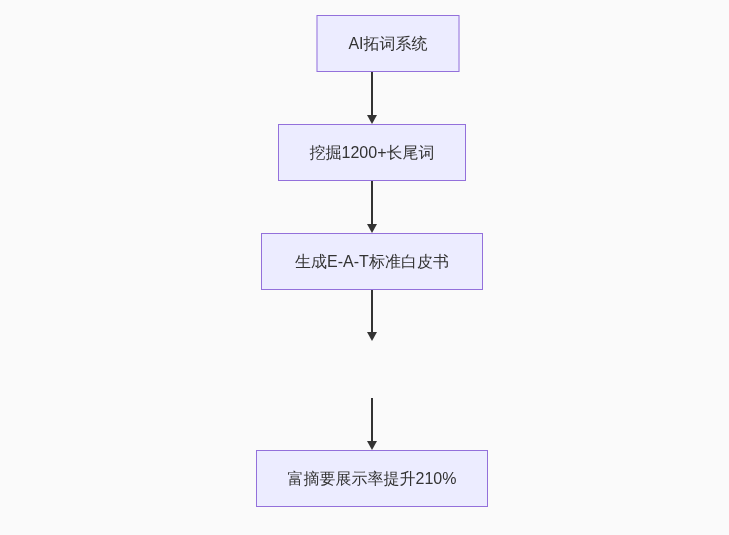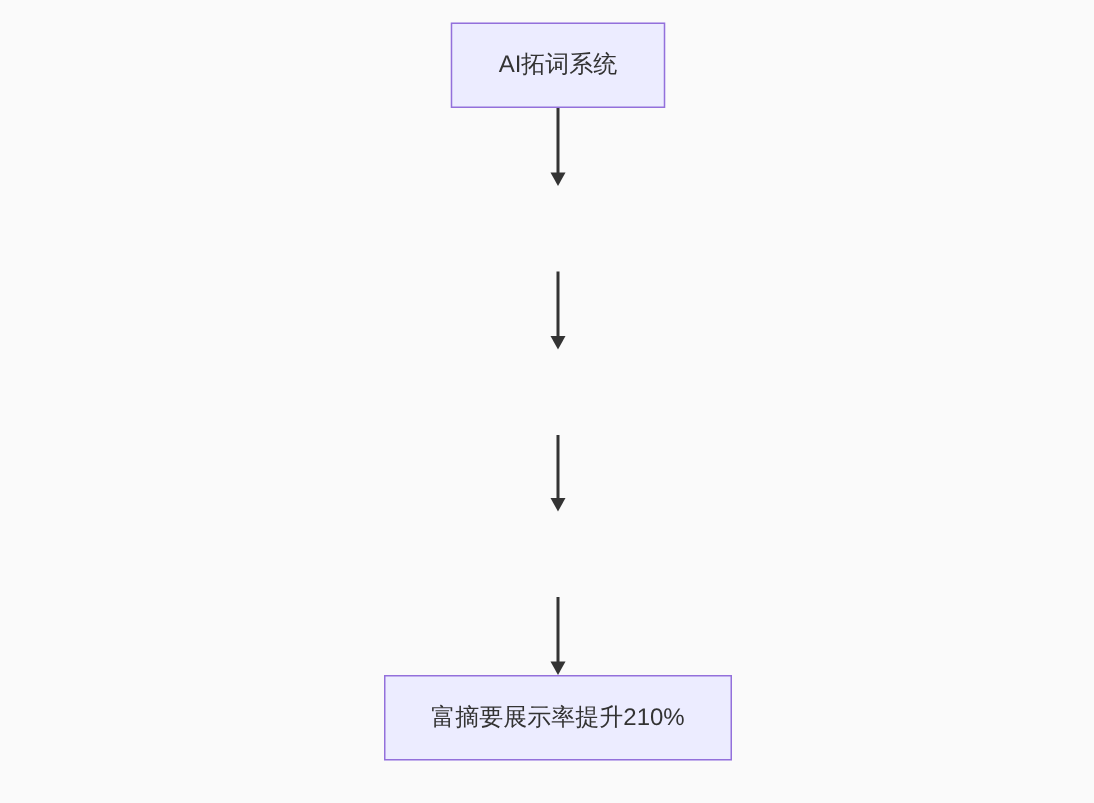--- a/index.html
+++ b/index.html
@@ -26,21 +26,21 @@
     height: 57px;
     line-height: 55px;
     padding: 0 30px;
     background: #ECECFF;
     border: 1px solid #9370DB;
     color: #333333;
     font-size: 16px;
     text-align: center;
     white-space: nowrap;
   }
-  .n1 { top: 15px;  min-width: 143px; }
+  .n1 { top: 15px;  min-width: 143px; margin-left: 16px; }
   .n2 { top: 124px; min-width: 188px; }
   .n3 { top: 233px; min-width: 222px; }
   .n4 { top: 341px; min-width: 216px; }
   .n5 { top: 450px; min-width: 232px; }
 
   .edge {
     position: absolute;
     left: 372px;
     transform: translateX(-50%);
     width: 10px;
@@ -75,26 +75,28 @@
 
 <div class="canvas">
 
   <div class="node n1">AI拓词系统</div>
 
   <div class="edge e1">
     <div class="line"></div>
     <div class="head"></div>
   </div>
 
+  <div class="node n2">挖掘1200+长尾词</div>
 
   <div class="edge e2">
     <div class="line"></div>
     <div class="head"></div>
   </div>
 
+  <div class="node n3">生成E-A-T标准白皮书</div>
 
   <div class="edge e3">
     <div class="line"></div>
     <div class="head"></div>
   </div>
 
 
   <div class="edge e4">
     <div class="line"></div>
     <div class="head"></div>

